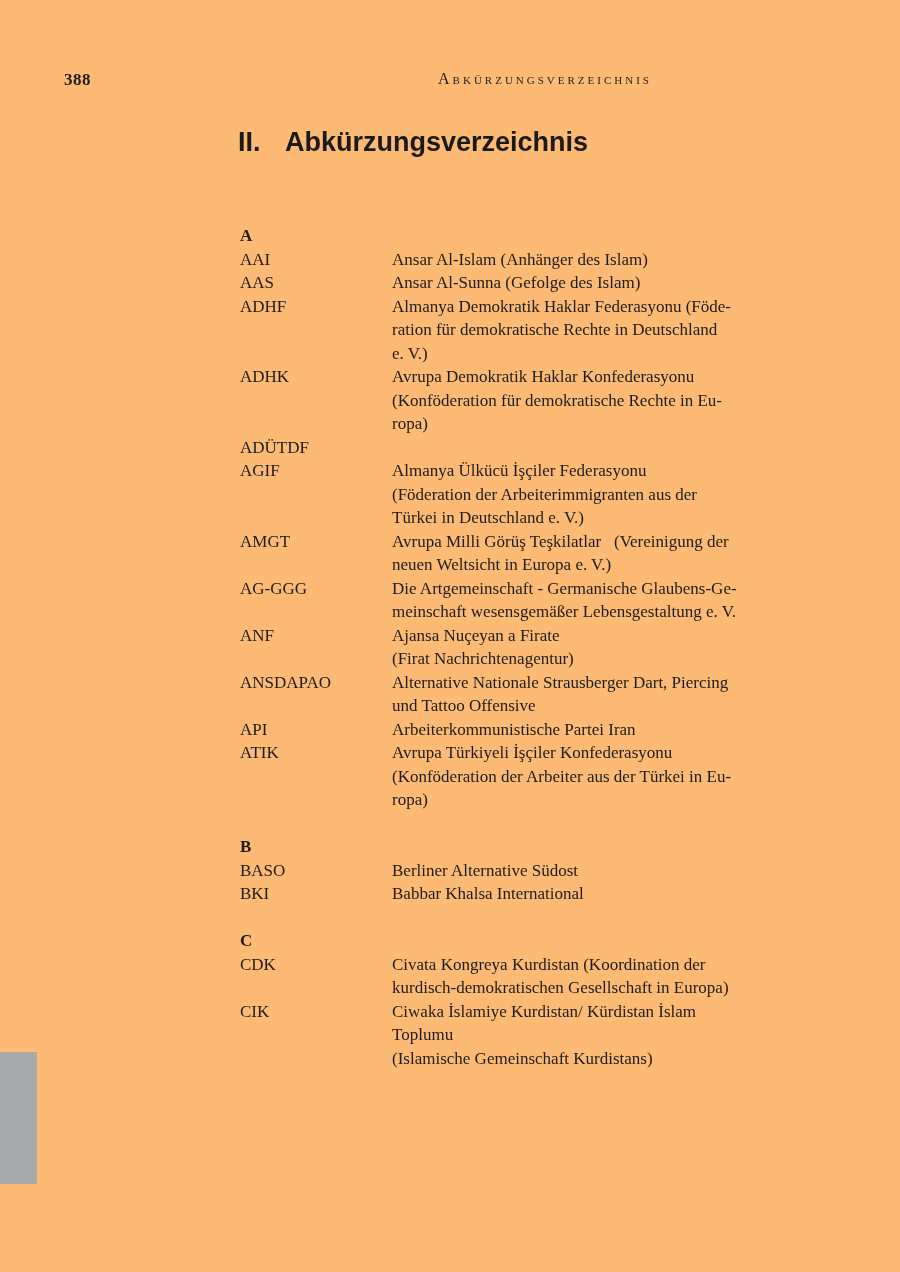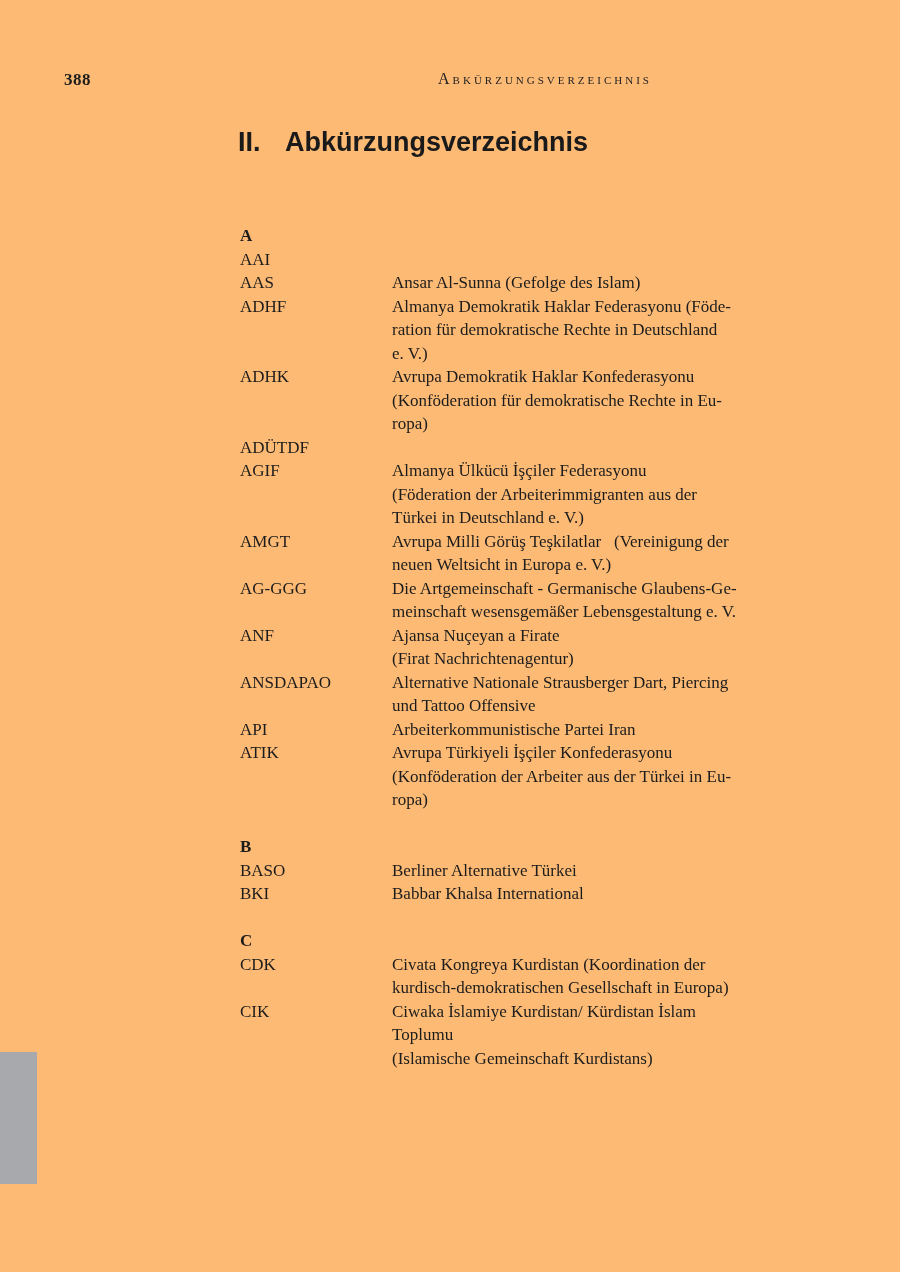--- a/index.html
+++ b/index.html
@@ -87,20 +87,21 @@
   <div class="pagenum">388</div>
   <div class="running-header">Abkürzungsverzeichnis</div>
   <h1 class="title">
     <span class="title-num">II.</span>
     <span class="title-text">Abkürzungsverzeichnis</span>
   </h1>
   <div class="abbr-list" id="abbr-list">
       <div class="letter">A</div>
       <div class="entry">
         <div class="abbr">AAI</div>
+        <div class="def">Ansar Al-Islam (Anhänger des Islam)</div>
       </div>
       <div class="entry">
         <div class="abbr">AAS</div>
         <div class="def">Ansar Al-Sunna (Gefolge des Islam)</div>
       </div>
       <div class="entry">
         <div class="abbr">ADHF</div>
         <div class="def">Almanya Demokratik Haklar Federasyonu (Föde-
 ration für demokratische Rechte in Deutschland
 e. V.)</div>
@@ -146,21 +147,21 @@
       </div>
       <div class="entry">
         <div class="abbr">ATIK</div>
         <div class="def">Avrupa Türkiyeli İşçiler Konfederasyonu
 (Konföderation der Arbeiter aus der Türkei in Eu-
 ropa)</div>
       </div>
       <div class="letter">B</div>
       <div class="entry">
         <div class="abbr">BASO</div>
-        <div class="def">Berliner Alternative Türkei</div>
+        <div class="def">Berliner Alternative Südost</div>
       </div>
       <div class="entry">
         <div class="abbr">BKI</div>
         <div class="def">Babbar Khalsa International</div>
       </div>
       <div class="letter">C</div>
       <div class="entry">
         <div class="abbr">CDK</div>
         <div class="def">Civata Kongreya Kurdistan (Koordination der
 kurdisch-demokratischen Gesellschaft in Europa)</div>

